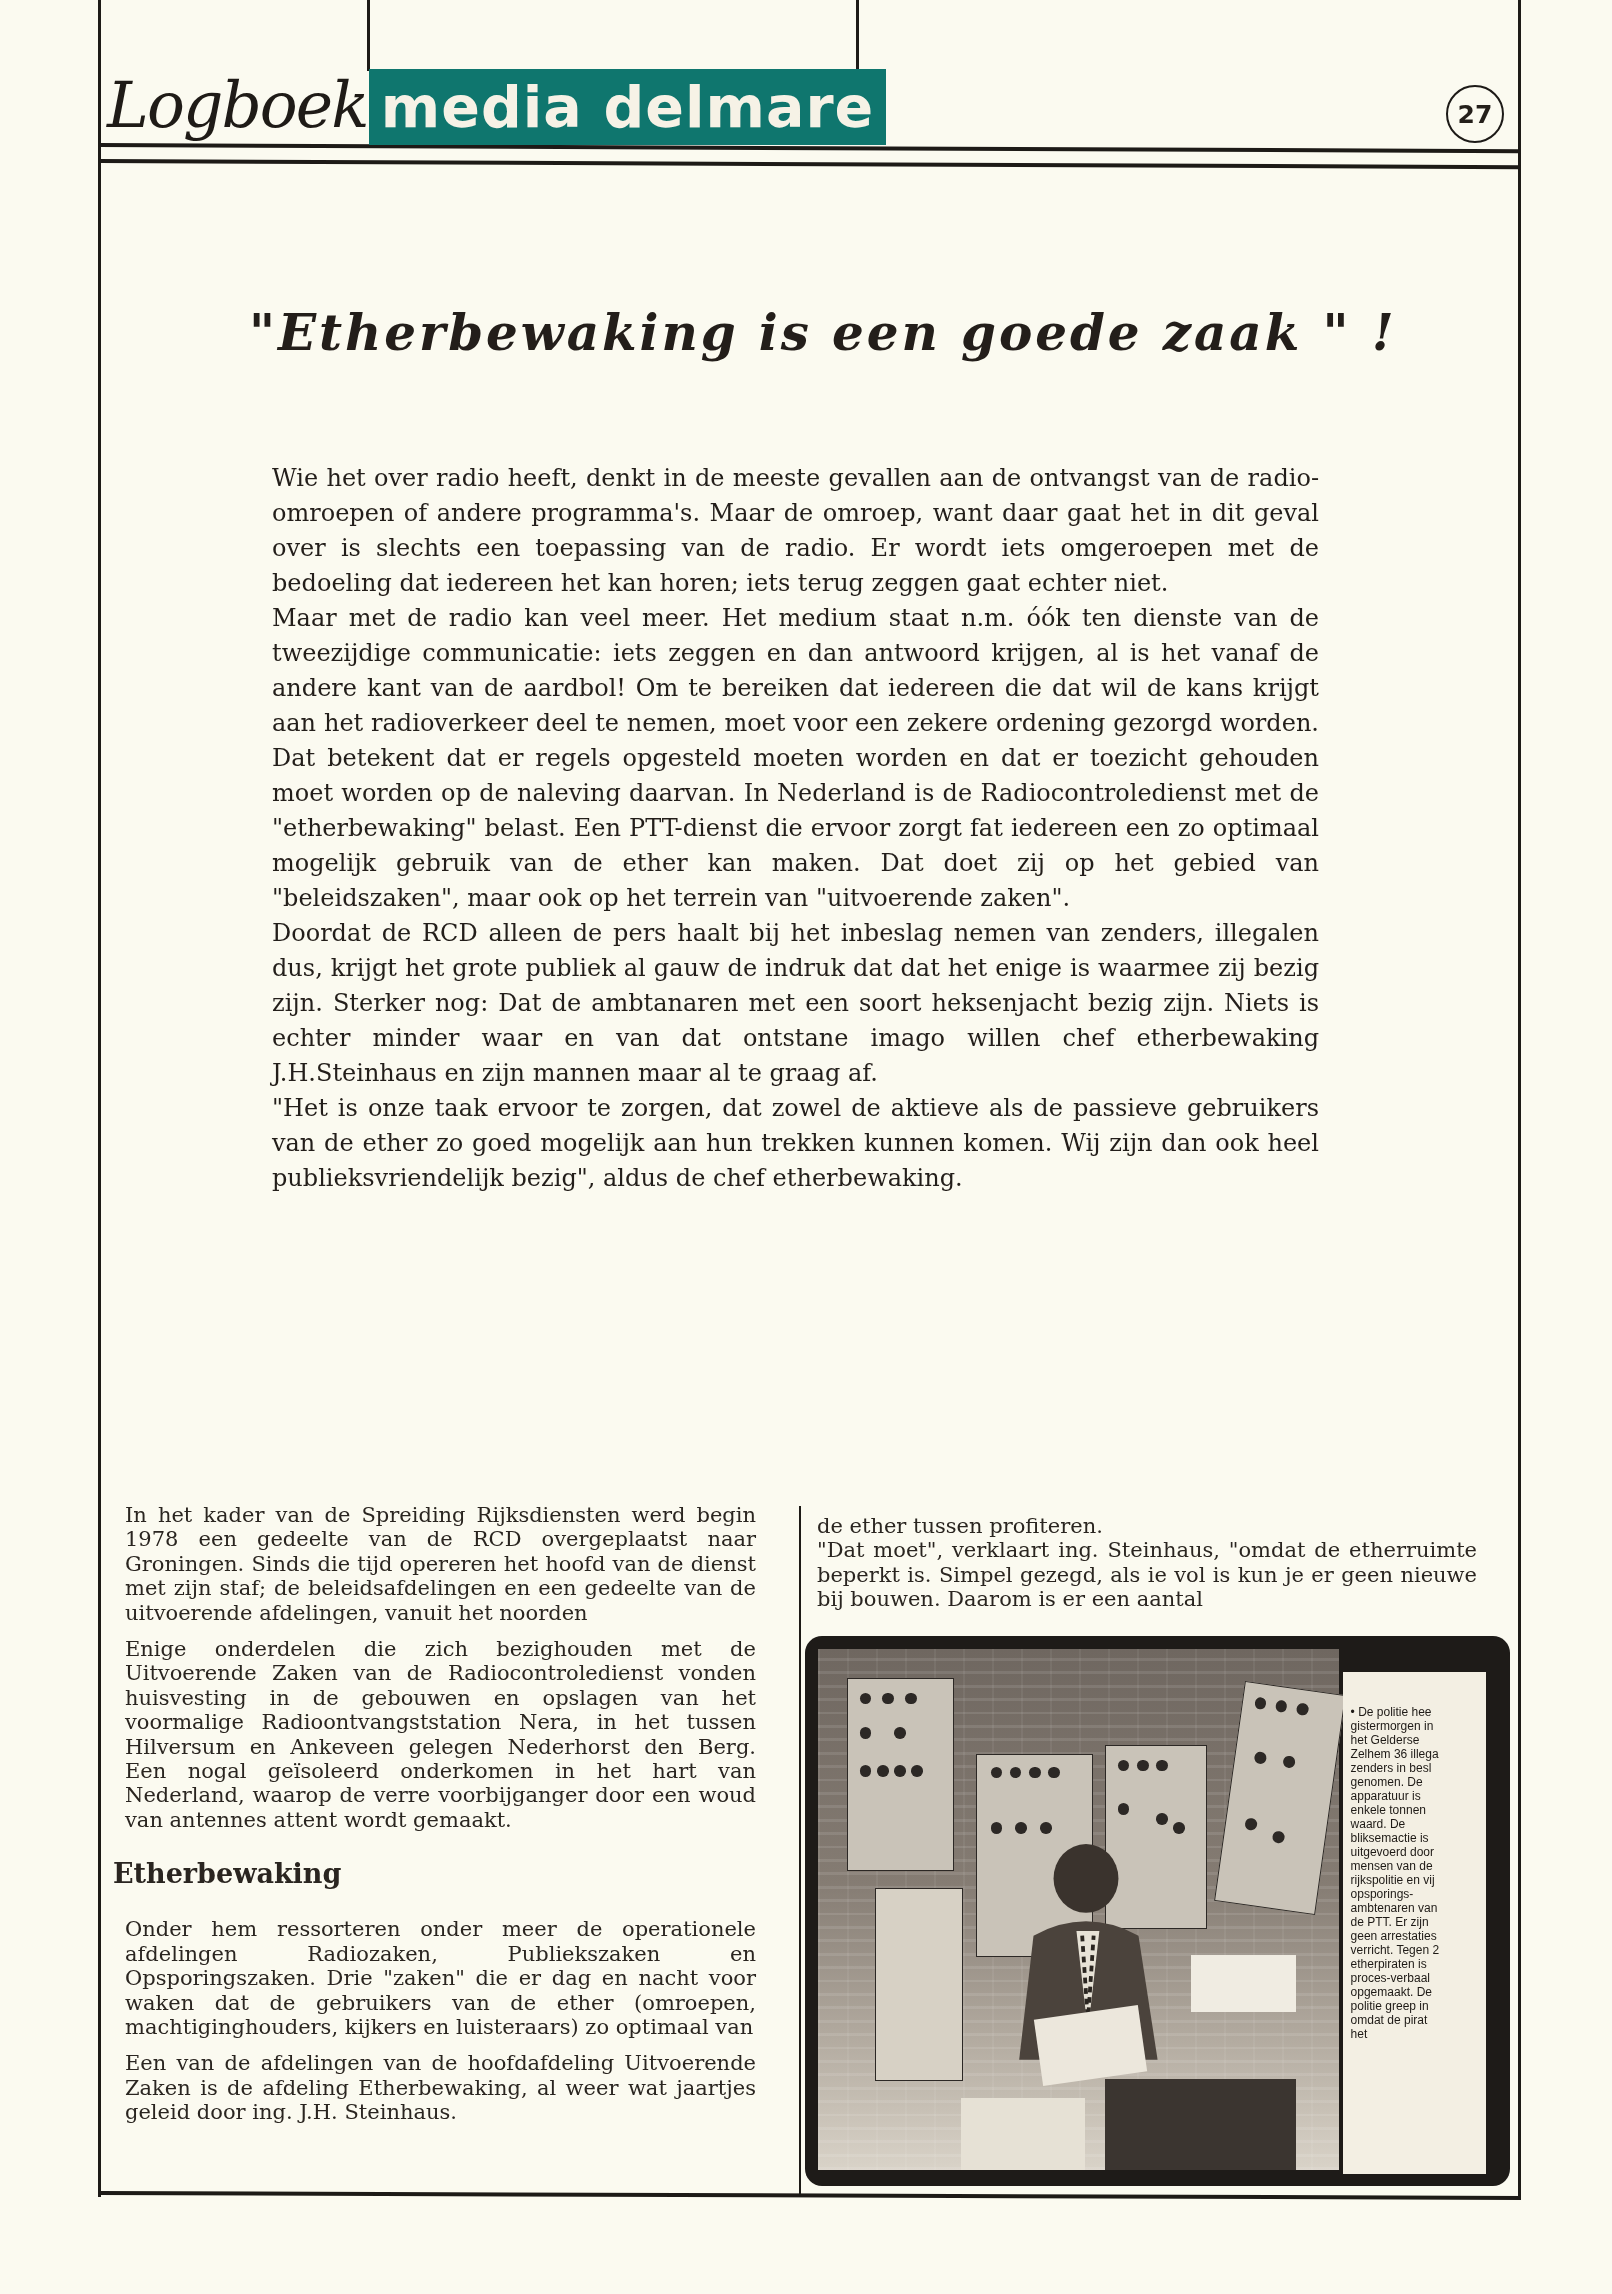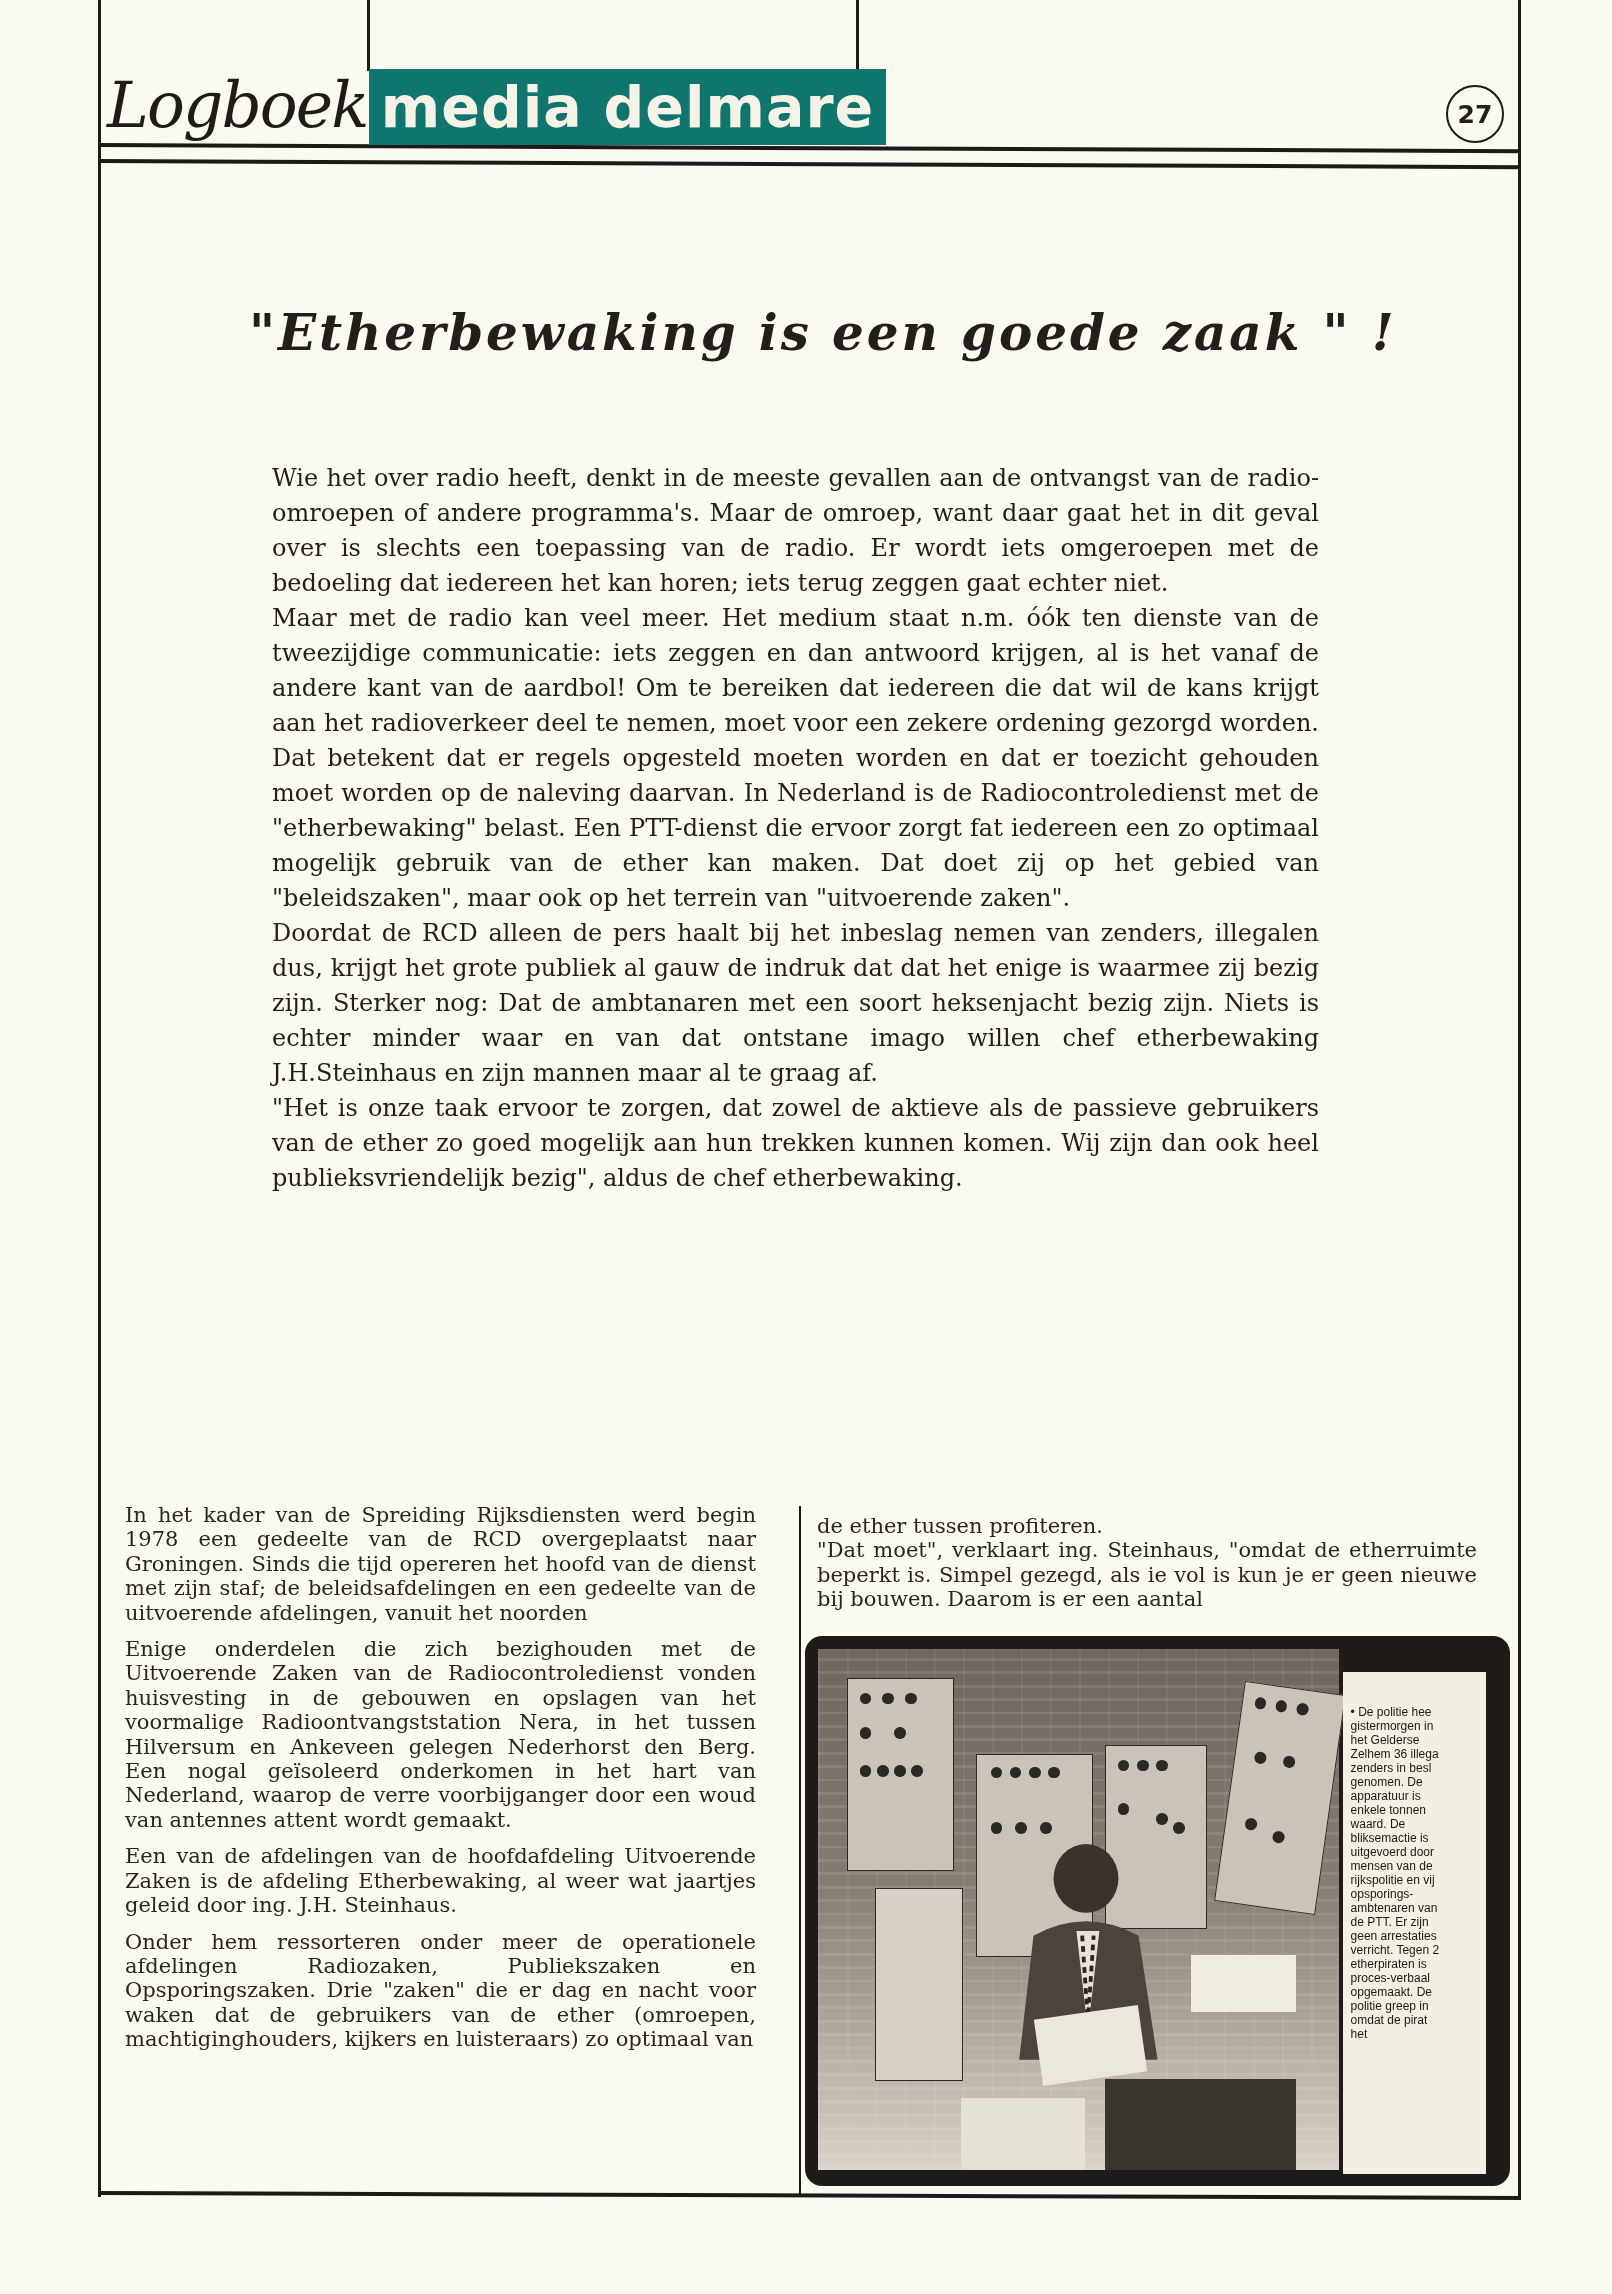--- a/index.html
+++ b/index.html
@@ -129,22 +129,23 @@
 <div class="abs article">
   <p>Wie het over radio heeft, denkt in de meeste gevallen aan de ontvangst van de radio-omroepen of andere programma's. Maar de omroep, want daar gaat het in dit geval over is slechts een toepassing van de radio. Er wordt iets omgeroepen met de bedoeling dat iedereen het kan horen; iets terug zeggen gaat echter niet.</p>
   <p>Maar met de radio kan veel meer. Het medium staat n.m. óók ten dienste van de tweezijdige communicatie: iets zeggen en dan antwoord krijgen, al is het vanaf de andere kant van de aardbol! Om te bereiken dat iedereen die dat wil de kans krijgt aan het radioverkeer deel te nemen, moet voor een zekere ordening gezorgd worden. Dat betekent dat er regels opgesteld moeten worden en dat er toezicht gehouden moet worden op de naleving daarvan. In Nederland is de Radiocontroledienst met de "etherbewaking" belast. Een PTT-dienst die ervoor zorgt fat iedereen een zo optimaal mogelijk gebruik van de ether kan maken. Dat doet zij op het gebied van "beleidszaken", maar ook op het terrein van "uitvoerende zaken".</p>
   <p>Doordat de RCD alleen de pers haalt bij het inbeslag nemen van zenders, illegalen dus, krijgt het grote publiek al gauw de indruk dat dat het enige is waarmee zij bezig zijn. Sterker nog: Dat de ambtanaren met een soort heksenjacht bezig zijn. Niets is echter minder waar en van dat ontstane imago willen chef etherbewaking J.H.Steinhaus en zijn mannen maar al te graag af.</p>
   <p>"Het is onze taak ervoor te zorgen, dat zowel de aktieve als de passieve gebruikers van de ether zo goed mogelijk aan hun trekken kunnen komen. Wij zijn dan ook heel publieksvriendelijk bezig", aldus de chef etherbewaking.</p>
 </div>
 
 <div class="abs col-left">
   <p>In het kader van de Spreiding Rijksdiensten werd begin 1978 een gedeelte van de RCD overgeplaatst naar Groningen. Sinds die tijd opereren het hoofd van de dienst met zijn staf; de beleidsafdelingen en een gedeelte van de uitvoerende afdelingen, vanuit het noorden</p>
   <p>Enige onderdelen die zich bezighouden met de Uitvoerende Zaken van de Radiocontroledienst vonden huisvesting in de gebouwen en opslagen van het voormalige Radioontvangststation Nera, in het tussen Hilversum en Ankeveen gelegen Nederhorst den Berg. Een nogal geïsoleerd onderkomen in het hart van Nederland, waarop de verre voorbijganger door een woud van antennes attent wordt gemaakt.</p>
+  <h2>Etherbewaking</h2>
+  <p>Onder hem ressorteren onder meer de operationele afdelingen Radiozaken, Publiekszaken en Opsporingszaken. Drie "zaken" die er dag en nacht voor waken dat de gebruikers van de ether (omroepen, machtiginghouders, kijkers en luisteraars) zo optimaal van</p>
   <p>Een van de afdelingen van de hoofdafdeling Uitvoerende Zaken is de afdeling Etherbewaking, al weer wat jaartjes geleid door ing. J.H. Steinhaus.</p>
-  <p>Onder hem ressorteren onder meer de operationele afdelingen Radiozaken, Publiekszaken en Opsporingszaken. Drie "zaken" die er dag en nacht voor waken dat de gebruikers van de ether (omroepen, machtiginghouders, kijkers en luisteraars) zo optimaal van</p>
 </div>
 
 <div class="col-right-border"></div>
 <div class="abs col-right-text">
   <p>de ether tussen profiteren.</p>
   <p>"Dat moet", verklaart ing. Steinhaus, "omdat de etherruimte beperkt is. Simpel gezegd, als ie vol is kun je er geen nieuwe bij bouwen. Daarom is er een aantal</p>
 </div>
 
 <div class="abs photo" title="Newspaper photo: man at a table surrounded by seized radio transmitters">
   <div class="photo-inner">

